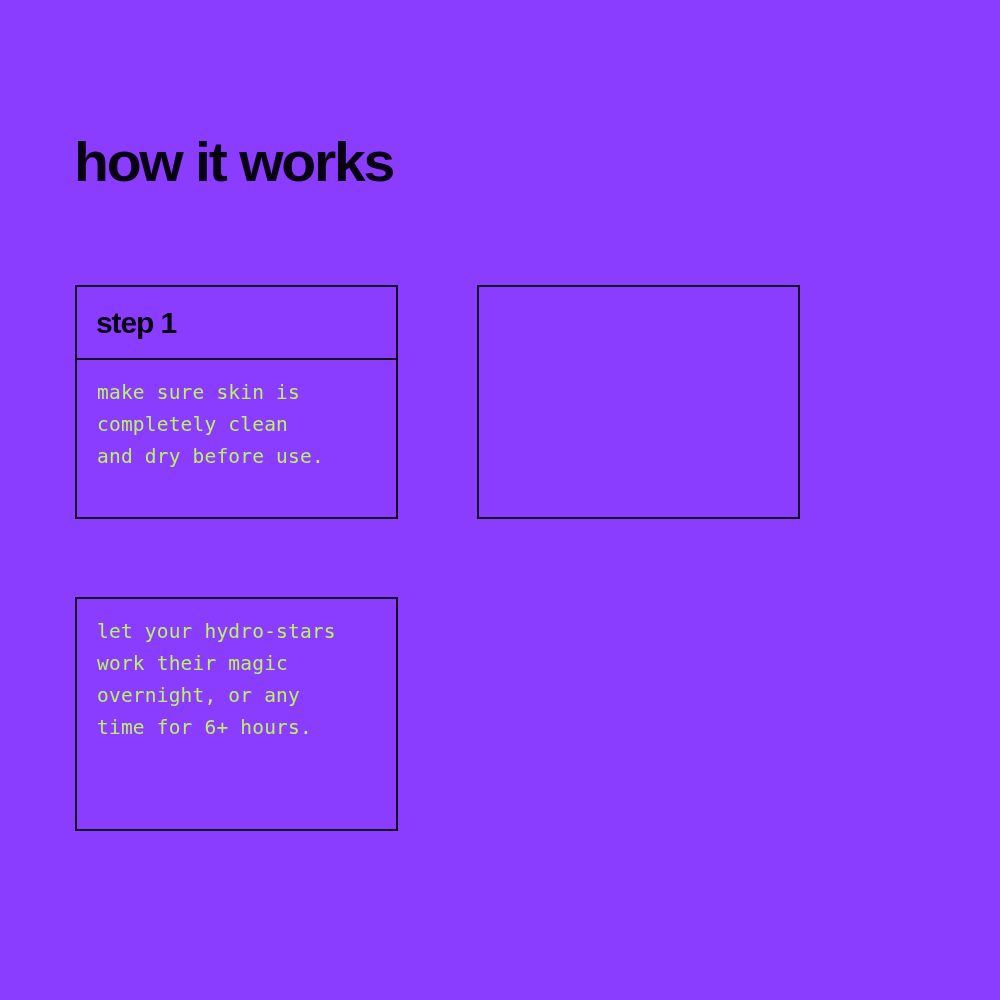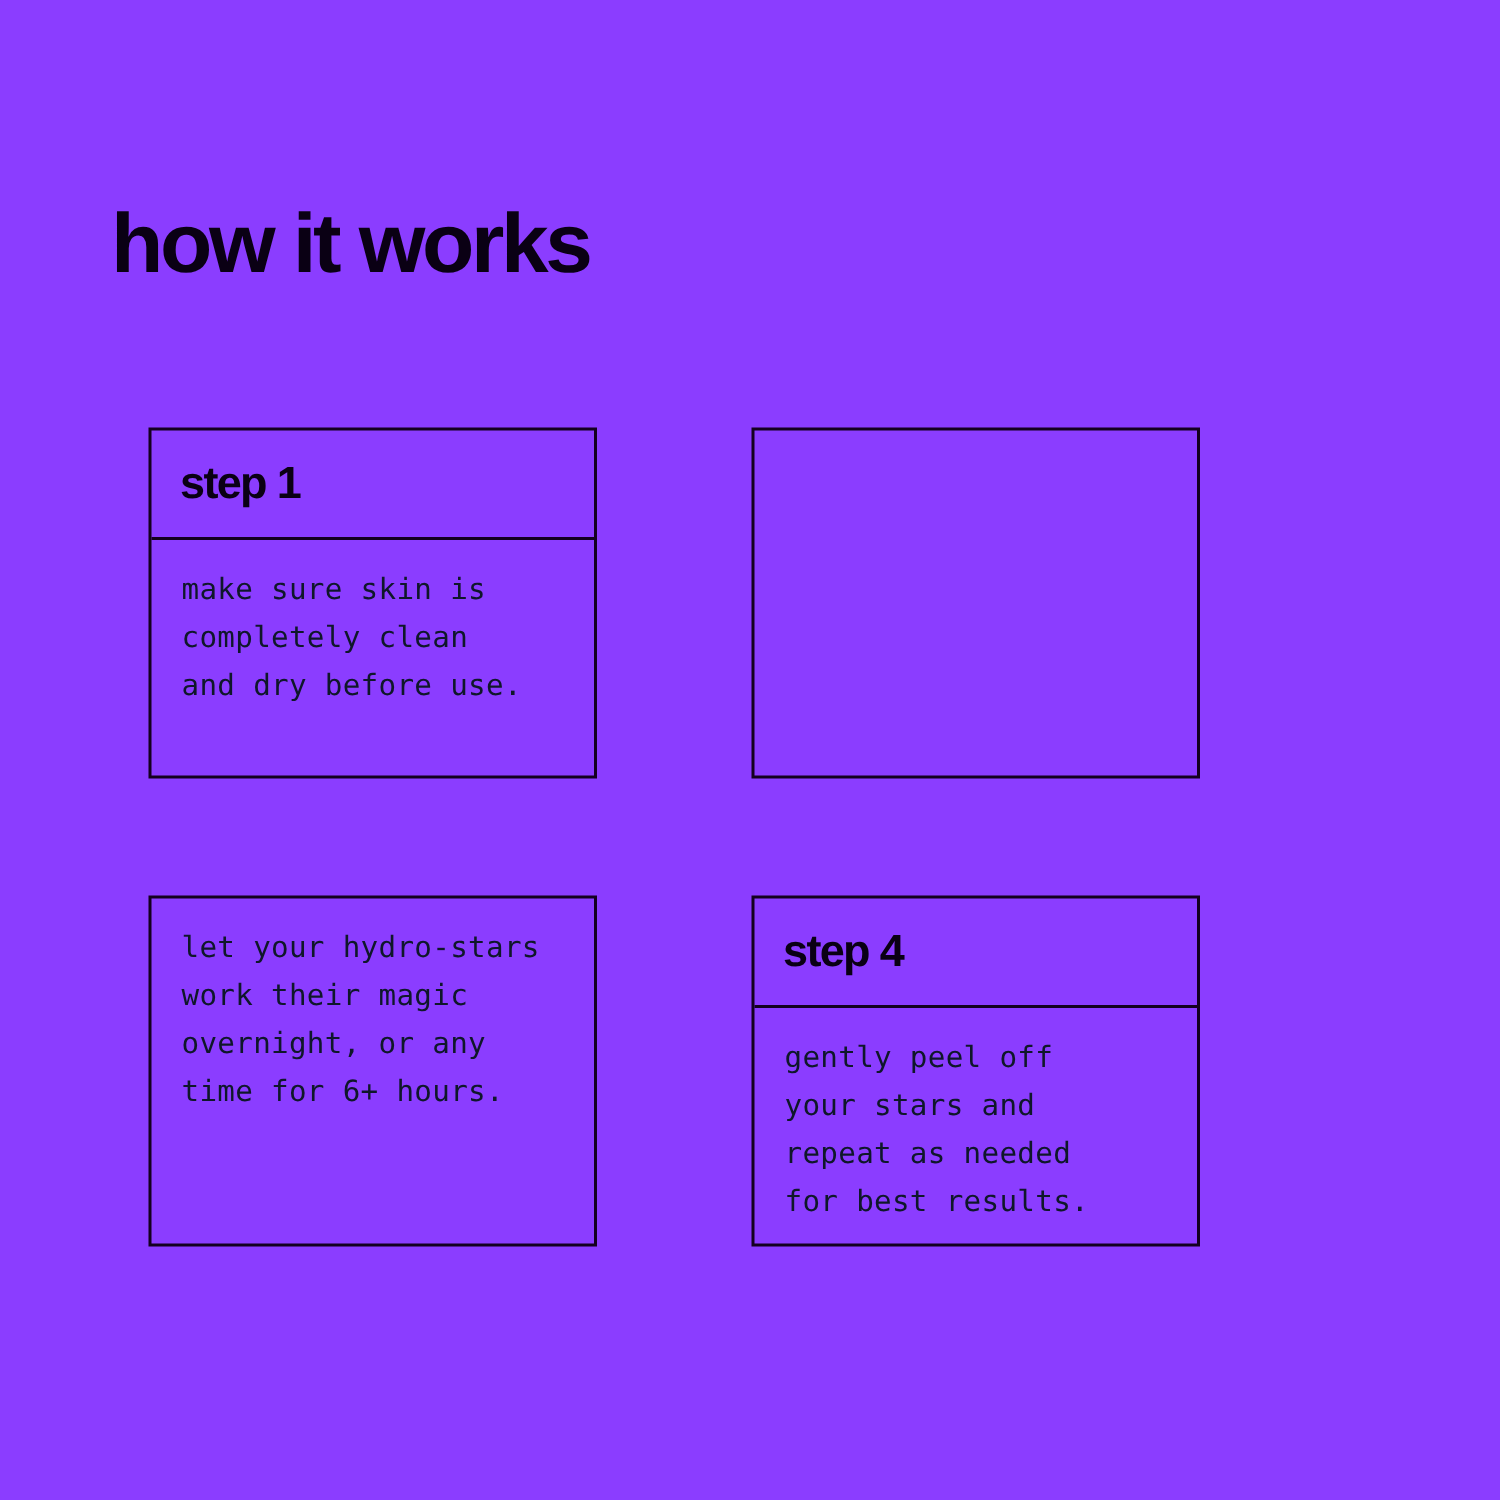--- a/index.html
+++ b/index.html
@@ -51,21 +51,20 @@
     column-gap: 79px;
     row-gap: 78px;
   }
 
   .step-card {
     border: 2px solid #14001f;
     box-sizing: border-box;
     display: flex;
     flex-direction: column;
     background: transparent;
-    margin-left: 24px;
   }
 
   .step-card-header {
     height: 73px;
     flex: 0 0 73px;
     border-bottom: 2px solid #14001f;
     box-sizing: border-box;
     display: flex;
     align-items: center;
     padding: 0 0 0 19px;
@@ -85,21 +84,21 @@
     flex: 1 1 auto;
     padding: 17px 14px 10px 20px;
     box-sizing: border-box;
   }
 
   .step-card-text {
     font-family: "DejaVu Sans Mono", "Liberation Mono", monospace;
     font-size: 19.5px;
     line-height: 32px;
     letter-spacing: 0.2px;
-    color: #0f172a;
+    color: #bef264;
     white-space: pre-line;
     margin: 0;
   }
 </style>
 </head>
 <body style="background: rgb(139, 61, 255);">
 
 <div id="page-root">
 
   <h1 class="page-title">how it works</h1>
@@ -122,26 +121,15 @@
 
     <div class="step-card">
       <div class="step-card-body">
         <p class="step-card-text">let your hydro-stars
 work their magic
 overnight, or any
 time for 6+ hours.</p>
       </div>
     </div>
 
-    <div class="step-card">
-      <div class="step-card-header">
-        <span class="step-card-title">step 4</span>
-      </div>
-      <div class="step-card-body">
-        <p class="step-card-text">gently peel off
-your stars and
-repeat as needed
-for best results.</p>
-      </div>
-    </div>
 
   </div>
 </div>
 
 </body></html>

